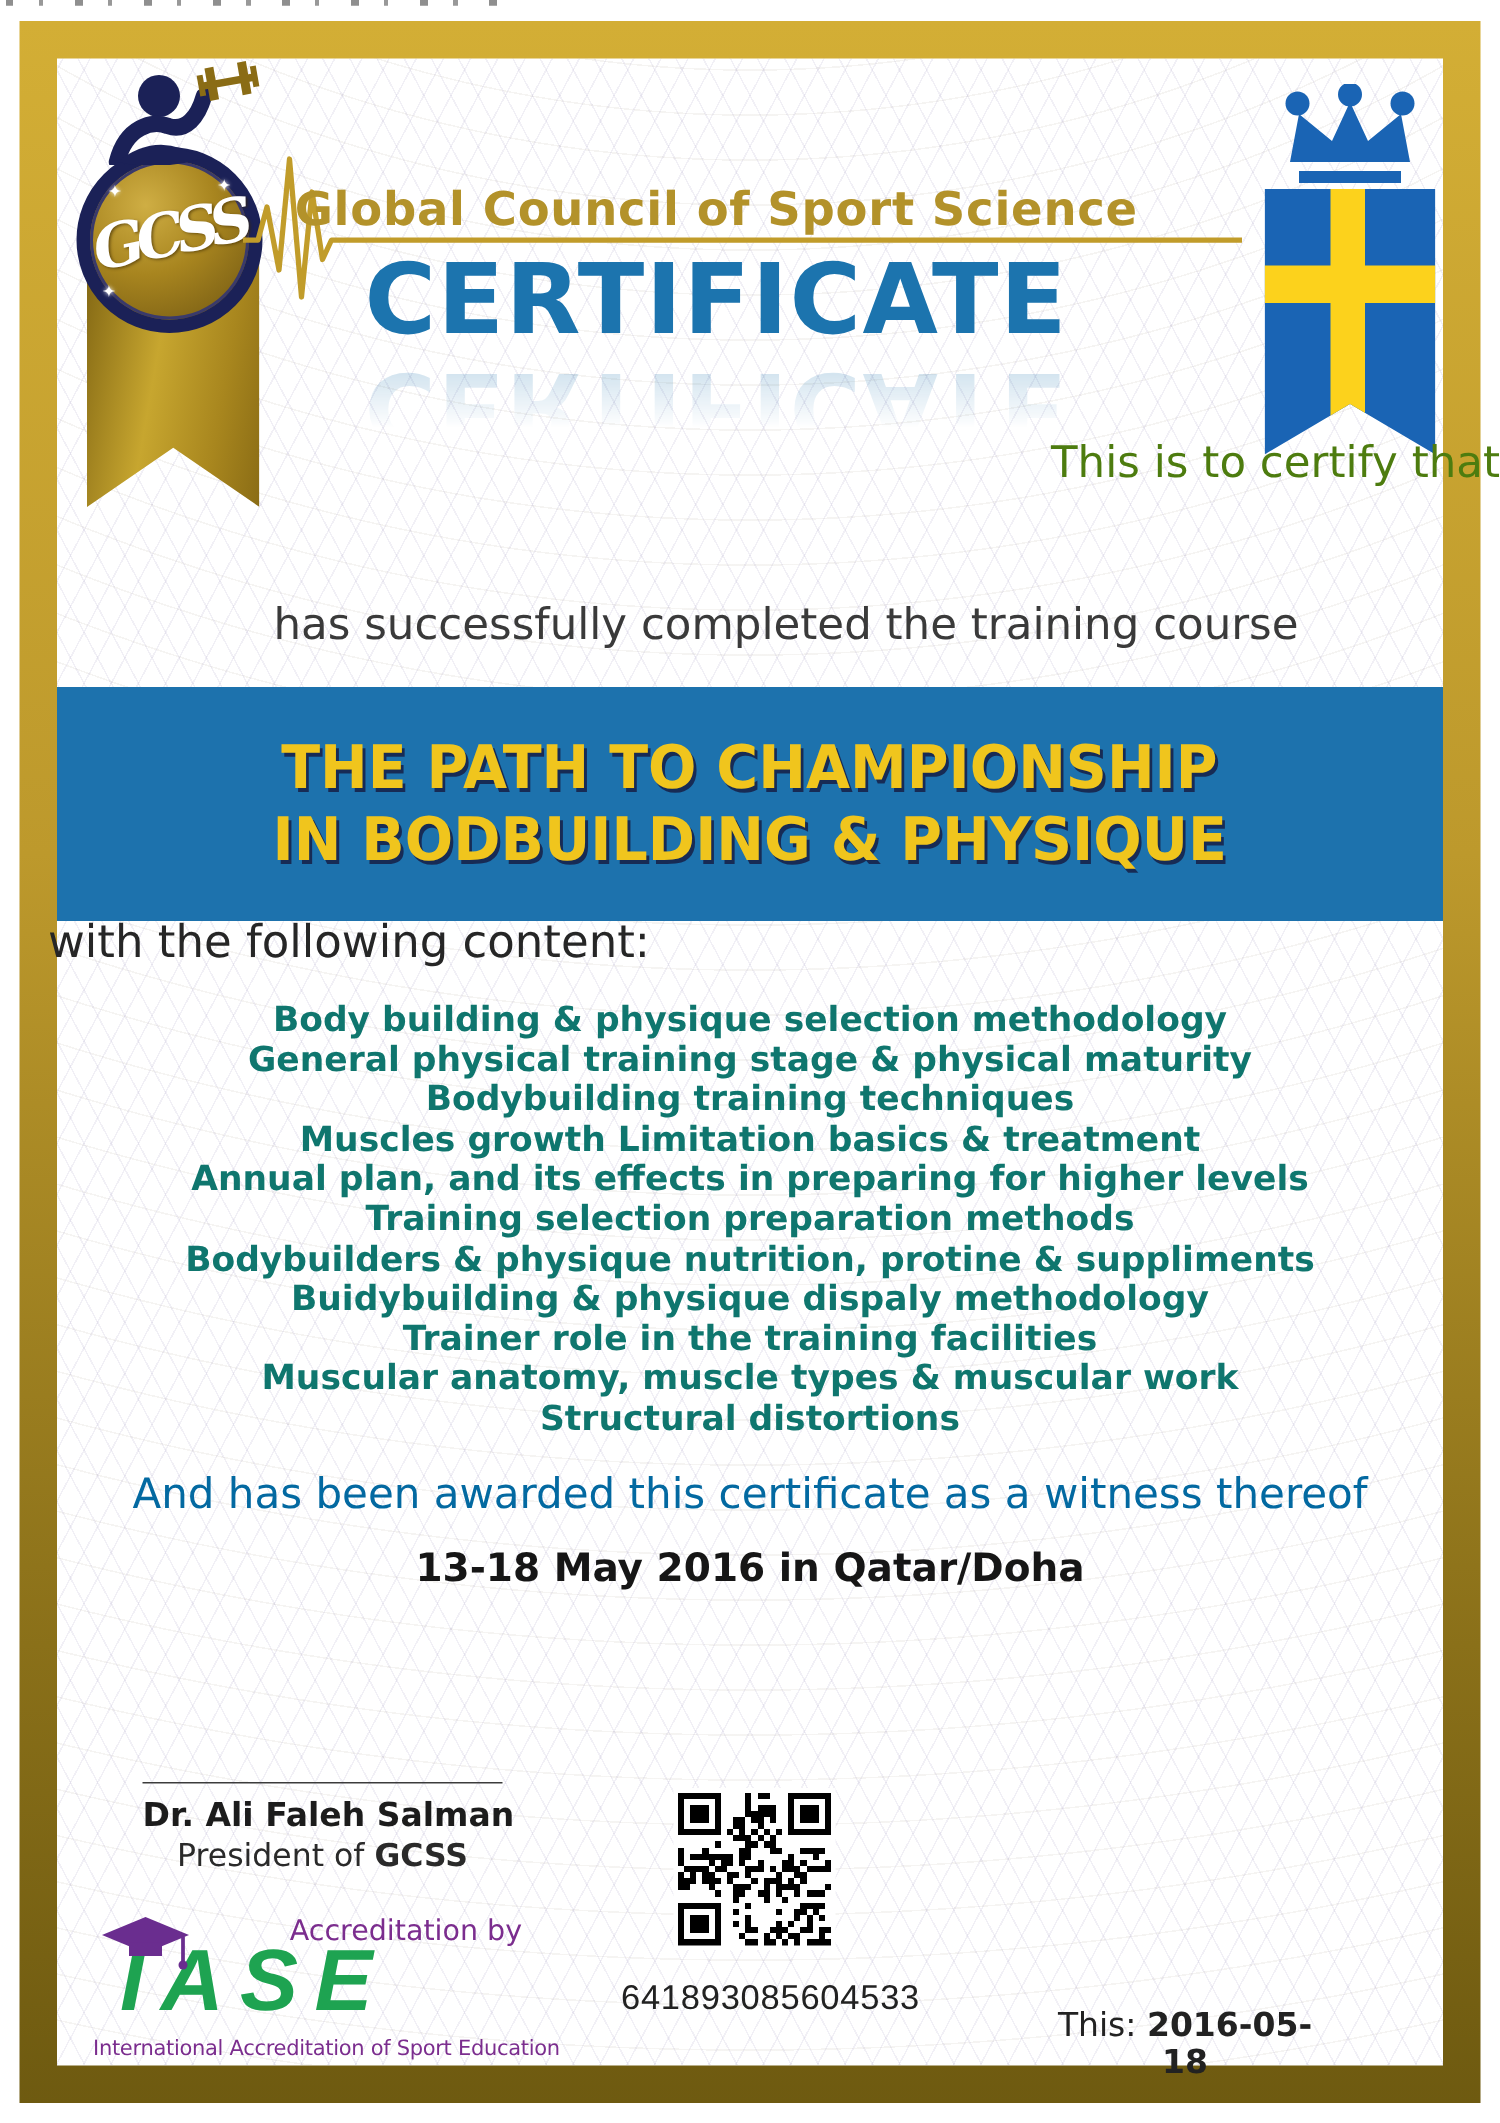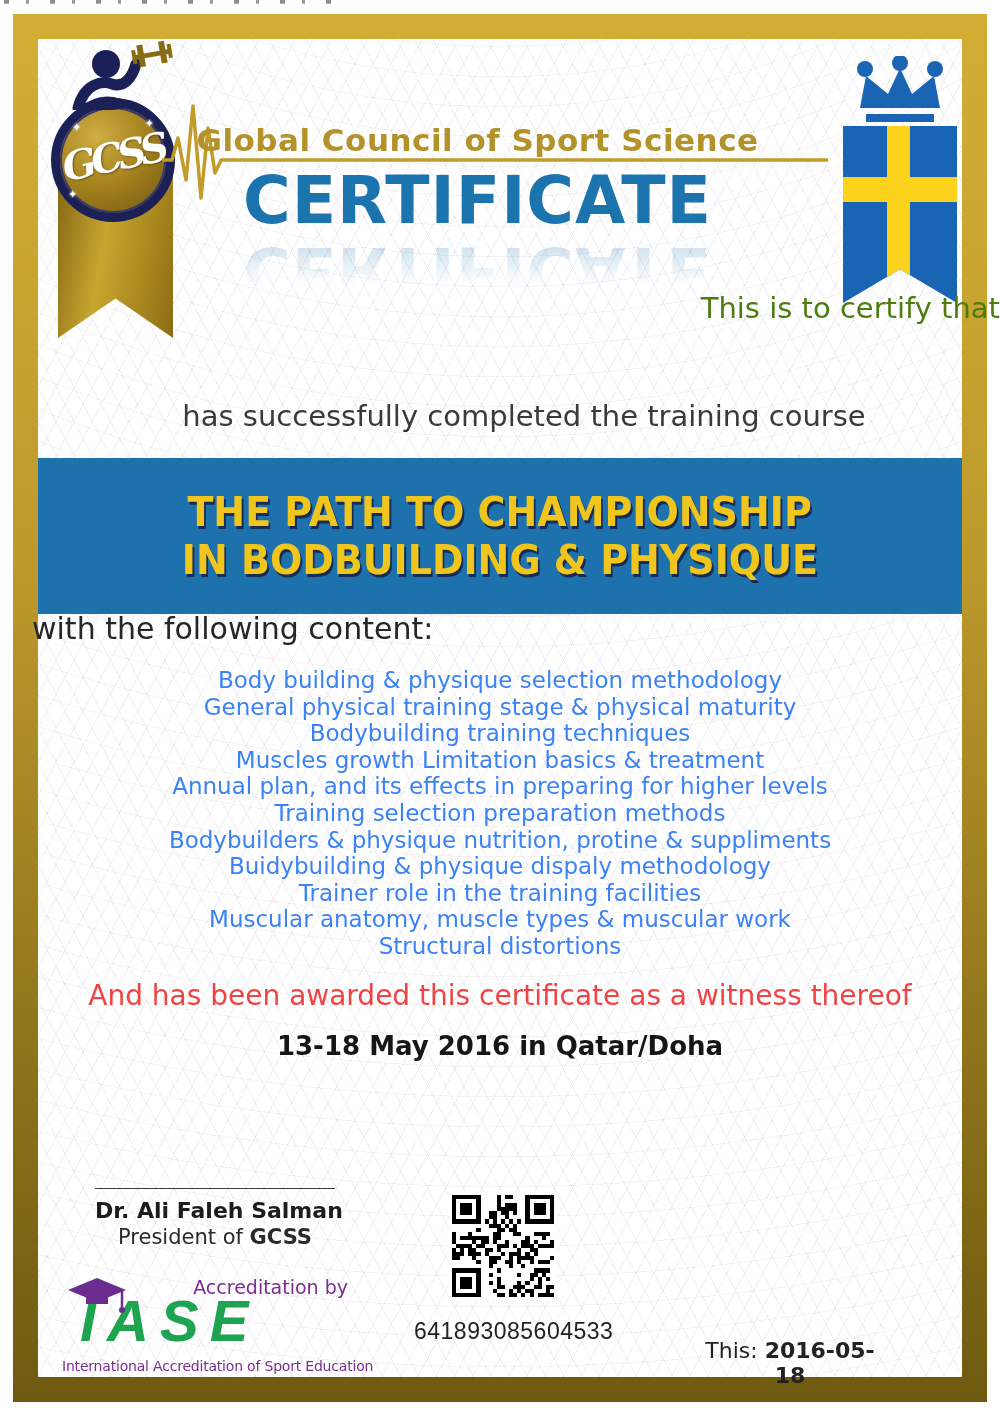--- a/index.html
+++ b/index.html
@@ -64,23 +64,23 @@
   
   .banner{position:absolute;left:38px;top:458px;width:924px;height:156px;background:#1d72ad;
      display:flex;flex-direction:column;align-items:center;justify-content:center;gap:2px;}
   .banner .line{display:inline-block;transform:scaleX(.95);font-size:40px;font-weight:bold;
      color:#f0c51d;letter-spacing:0;line-height:46px;white-space:nowrap;
      text-shadow:2px 3px 0 rgba(23,39,80,.95);}
 
   
   .content-heading{position:absolute;left:0;right:0;top:611px;font-size:30px;color:#262626;margin-left:32px;}
   .content-list{position:absolute;left:0;right:0;top:667px;text-align:center;}
-  .content-list div{font-size:23px;line-height:26.6px;color:#3b82f6;font-weight:400;}
-
-  .award{position:absolute;left:0;right:0;top:979px;text-align:center;font-size:28px;color:#ef4444;}
+  .content-list div{font-size:23px;line-height:26.6px;color:#0f766e;font-weight:700;}
+
+  .award{position:absolute;left:0;right:0;top:979px;text-align:center;font-size:28px;color:#0369a1;}
   .event{position:absolute;left:0;right:0;top:1031px;text-align:center;font-size:26px;font-weight:bold;color:#161616;}
 
   
   .sig{position:absolute;width:240px;text-align:center;}
   .sig .rule{border-top:1.6px solid #3c3c3c;margin-bottom:9px;}
   .sig .s-name{font-size:22px;font-weight:bold;color:#1c1c1c;white-space:nowrap;}
   .sig .s-role{font-size:21px;color:#2a2a2a;white-space:nowrap;margin-top:2px;}
   .sig-left{left:95px;top:1188px;}
   .sig-right{left:665px;top:1188px;}
   .bold{font-weight:bold;}

